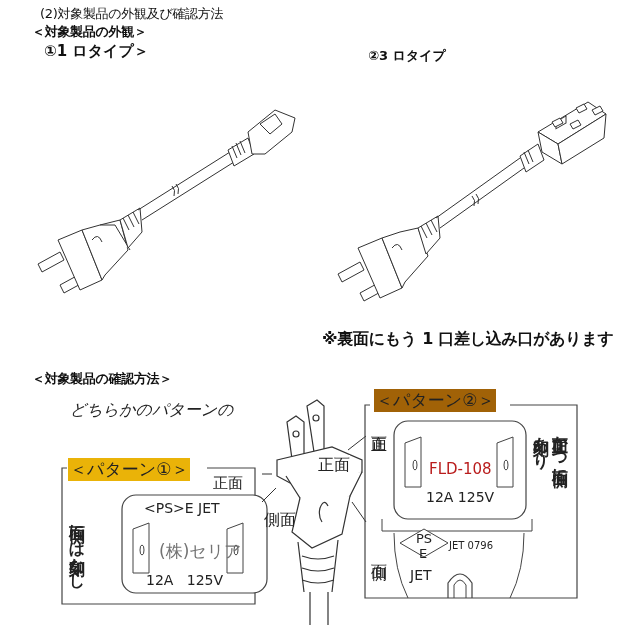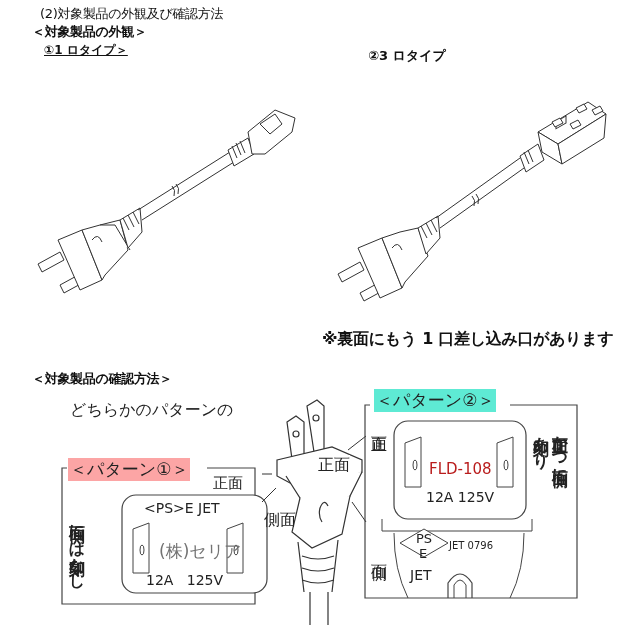--- a/index.html
+++ b/index.html
@@ -1,25 +1,25 @@
 <!DOCTYPE html>
 <html><head>
 <meta charset="utf-8">
 <style>
   html, body { margin:0; padding:0; background:#fff; }
   body { width:623px; height:625px; position:relative; overflow:hidden;
          font-family:"DejaVu Sans", "Liberation Sans", sans-serif; color:#111; }
   .abs { position:absolute; }
   .h1 { left:4px; top:5px; font-size:13px; font-weight:normal; letter-spacing:-0.3px;margin-left:36px; }
   .h2 { left:32px; top:23px; font-size:13px; font-weight:bold; letter-spacing:-0.3px; }
-  .h3 { left:44px; top:42px; font-size:12px; font-weight:bold;text-decoration:underline; }
+  .h3 { left:44px; top:42px; font-size:15px; font-weight:bold; }
   .h3b { left:368px; top:47px; font-size:13px; font-weight:bold; }
   .note { left:322px; top:329px; font-size:16px; font-weight:bold; letter-spacing:-0.3px; }
   .h4 { left:32px; top:370px; font-size:13px; font-weight:bold; letter-spacing:-0.3px;text-align:center; }
-  .intro { left:70px; top:400px; font-size:16px; line-height:20px; color:#222; }
+  .intro { left:70px; top:400px; font-size:16px; line-height:20px; color:#222;font-style:italic; }
   .vt { writing-mode:vertical-rl; text-orientation:upright; font-size:16px; line-height:18px; color:#222; letter-spacing:-1px; }
 </style>
 </head>
 <body>
 
 <div class="abs h1">(2)対象製品の外観及び確認方法</div>
 <div class="abs h2">＜対象製品の外観＞</div>
 <div class="abs h3">①1 ロタイプ＞</div>
 <div class="abs h3b">②3 ロタイプ</div>
 
@@ -78,21 +78,21 @@
 <svg class="abs" style="left:55px;top:455px" width="230" height="160" viewBox="0 0 230 160">
   <path d="M12 13 L7 13 L7 149 L200 149 L200 13 L152 13" fill="none" stroke="#444" stroke-width="1.2"></path>
   <rect x="67" y="40" width="145" height="98" rx="14" ry="14" fill="#fff" stroke="#444" stroke-width="1.2"></rect>
 
   <path d="M78 74 l16 -6 l0 50 l-16 0 Z" fill="#fff" stroke="#444"></path>
   <ellipse cx="87" cy="95" rx="2" ry="5" fill="none" stroke="#444"></ellipse>
 
   <path d="M172 74 l16 -6 l0 50 l-16 0 Z" fill="#fff" stroke="#444"></path>
   <ellipse cx="181" cy="95" rx="2" ry="5" fill="none" stroke="#444"></ellipse>
 </svg>
-<div class="abs" style="left:68px;top:458px;font-size:17px;color:#222;background:#fca5a5;padding:0 2px">＜パターン①＞</div>
+<div class="abs" style="left:68px;top:458px;font-size:17px;color:#222;background:#eab308;padding:0 2px">＜パターン①＞</div>
 <div class="abs" style="left:213px;top:474px;font-size:15px;color:#222">正面</div>
 <div class="abs" style="left:144px;top:500px;font-size:14px;color:#222">&lt;PS&gt;E  JET</div>
 <div class="abs" style="left:159px;top:540px;font-size:17px;color:#737373">(株)セリア</div>
 <div class="abs" style="left:146px;top:572px;font-size:14px;color:#222;white-space:pre">12A   125V</div>
 <div class="abs vt" style="left:68px;top:515px;height:80px;font-weight:bold">側面には刻印なし</div>
 
 <svg class="abs" style="left:262px;top:392px" width="110" height="233" viewBox="0 0 110 233" fill="#fff" stroke="#333" stroke-width="1.2">
   <path d="M45 14 L55 8 L62 14 L62 58 L52 60 Z"></path>
   <circle cx="54" cy="26" r="3"></circle>
   <path d="M25 30 L34 24 L42 30 L42 80 L32 82 Z"></path>
@@ -120,21 +120,21 @@
   <ellipse cx="55" cy="80" rx="2" ry="5" fill="none" stroke="#444"></ellipse>
   <path d="M137 58 l16 -6 l0 50 l-16 0 Z" fill="#fff" stroke="#444"></path>
   <ellipse cx="146" cy="80" rx="2" ry="5" fill="none" stroke="#444"></ellipse>
 
   <path d="M22 134 L22 146 L172 146 L172 134" fill="none" stroke="#444"></path>
   <path d="M34 148 Q34 185 48 213 M164 148 Q164 185 150 213" fill="none" stroke="#444"></path>
   <path d="M40 158 L64 144 L88 158 L64 172 Z" fill="#fff" stroke="#444"></path>
   <path d="M88 213 L88 198 Q100 180 112 198 L112 213" fill="none" stroke="#444" stroke-width="1.2"></path>
   <path d="M94 213 L94 200 Q100 190 106 200 L106 213" fill="none" stroke="#444"></path>
 </svg>
-<div class="abs" style="left:374px;top:389px;font-size:17px;color:#222;background:#5eead4;padding:0 2px">＜パターン②＞</div>
+<div class="abs" style="left:374px;top:389px;font-size:17px;color:#222;background:#a16207;padding:0 2px">＜パターン②＞</div>
 <div class="abs vt" style="left:370px;top:425px;height:40px">正面</div>
 <div class="abs" style="left:429px;top:460px;font-size:15px;color:#b91c1c">FLD-108</div>
 <div class="abs" style="left:426px;top:489px;font-size:14px;color:#222">12A 125V</div>
 <div class="abs" style="left:416px;top:531px;font-size:13px;color:#222">PS</div>
 <div class="abs" style="left:419px;top:546px;font-size:13px;color:#222">E</div>
 <div class="abs" style="left:449px;top:540px;font-size:10px;color:#222">JET 0796</div>
 <div class="abs" style="left:410px;top:567px;font-size:14px;color:#222">JET</div>
 <div class="abs vt" style="left:370px;top:553px;height:40px">側面</div>
 <div class="abs vt" style="left:551px;top:427px;height:150px;font-weight:bold">正面かつ側面に</div>
 <div class="abs vt" style="left:532px;top:427px;height:80px;font-weight:bold">刻印あり</div>

